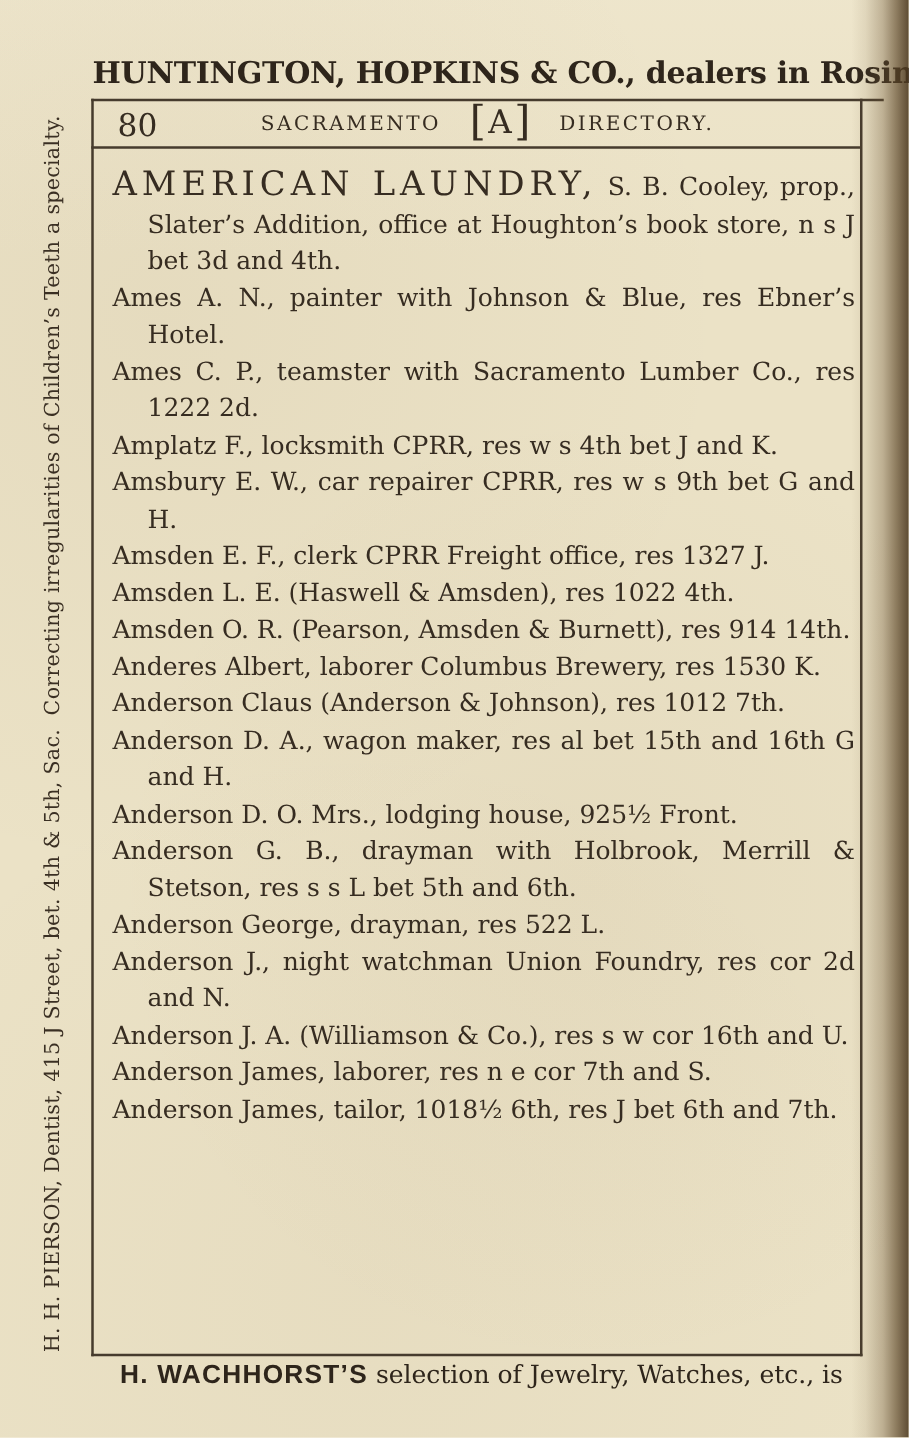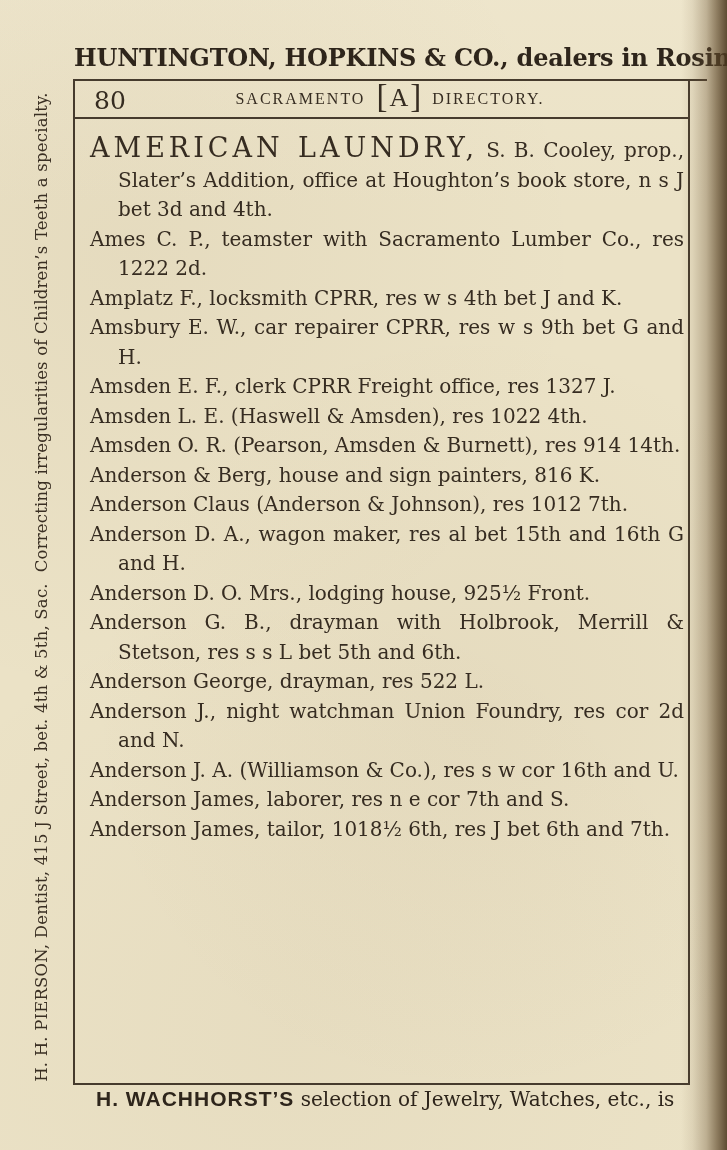--- a/index.html
+++ b/index.html
@@ -31,21 +31,21 @@
   #ruleRight{left:688px;top:79px;height:1006px;}
   #ruleBottom{left:73px;top:1083px;width:617px;}
 
   .top-ad{
     position:absolute;left:74px;top:43px;white-space:nowrap;
     font-weight:bold;font-size:24px;letter-spacing:-0.2px;color:#2e251b;
   }
   .pagenum{position:absolute;left:94px;top:86px;font-size:25px;}
   .header-row{
     position:absolute;left:120px;top:80px;width:540px;height:37px;
-    display:flex;align-items:center;justify-content:center;gap:11px;font-family:Liberation Serif, serif;
+    display:flex;align-items:center;justify-content:center;gap:23px;
   }
   .small-title{font-size:16px;letter-spacing:2px;}
   .ornament{display:flex;align-items:center;gap:2px;}
   .bracket{font-size:33px;line-height:1;font-weight:400;transform:translateY(-2px);}
   .section-letter{font-size:26px;line-height:1;transform:translateY(-1px);}
 
   .entries{
     position:absolute;left:90px;top:133px;width:594px;
     font-size:20px;line-height:29.5px;text-align:justify;
     hyphens:manual;-webkit-hyphens:manual;
@@ -86,27 +86,28 @@
     <span class="ornament">
       <span class="bracket">[</span>
       <span class="section-letter">A</span>
       <span class="bracket">]</span>
     </span>
     <span class="small-title">DIRECTORY.</span>
   </div>
 
   <div class="entries">
       <div class="entry"><span class="lead">AMERICAN LAUNDRY,</span> S. B. Cooley, prop., Sla­ter’s Addition, office at Houghton’s book store, n s J bet 3d and 4th.</div>
+      <div class="entry">Ames A. N., painter with Johnson &amp; Blue, res Ebner’s Hotel.</div>
       <div class="entry">Ames C. P., teamster with Sacramento Lumber Co., res 1222 2d.</div>
       <div class="entry">Amplatz F., locksmith CPRR, res w s 4th bet J and K.</div>
       <div class="entry">Amsbury E. W., car repairer CPRR, res w s 9th bet G and H.</div>
       <div class="entry">Amsden E. F., clerk CPRR Freight office, res 1327 J.</div>
       <div class="entry">Amsden L. E. (Haswell &amp; Amsden), res 1022 4th.</div>
       <div class="entry">Amsden O. R. (Pearson, Amsden &amp; Burnett), res 914 14th.</div>
-      <div class="entry">Anderson &amp; Berg, house and sign painters, 816 K.</div>
+      <div class="entry">Anderes Albert, laborer Columbus Brewery, res 1530 K.</div>
       <div class="entry">Anderson Claus (Anderson &amp; Johnson), res 1012 7th.</div>
       <div class="entry">Anderson D. A., wagon maker, res al bet 15th and 16th G and H.</div>
       <div class="entry">Anderson D. O. Mrs., lodging house, 925½ Front.</div>
       <div class="entry">Anderson G. B., drayman with Holbrook, Merrill &amp; Stetson, res s s L bet 5th and 6th.</div>
       <div class="entry">Anderson George, drayman, res 522 L.</div>
       <div class="entry">Anderson J., night watchman Union Foundry, res cor 2d and N.</div>
       <div class="entry">Anderson J. A. (Williamson &amp; Co.), res s w cor 16th and U.</div>
       <div class="entry">Anderson James, laborer, res n e cor 7th and S.</div>
       <div class="entry">Anderson James, tailor, 1018½ 6th, res J bet 6th and 7th.</div>
     </div>

